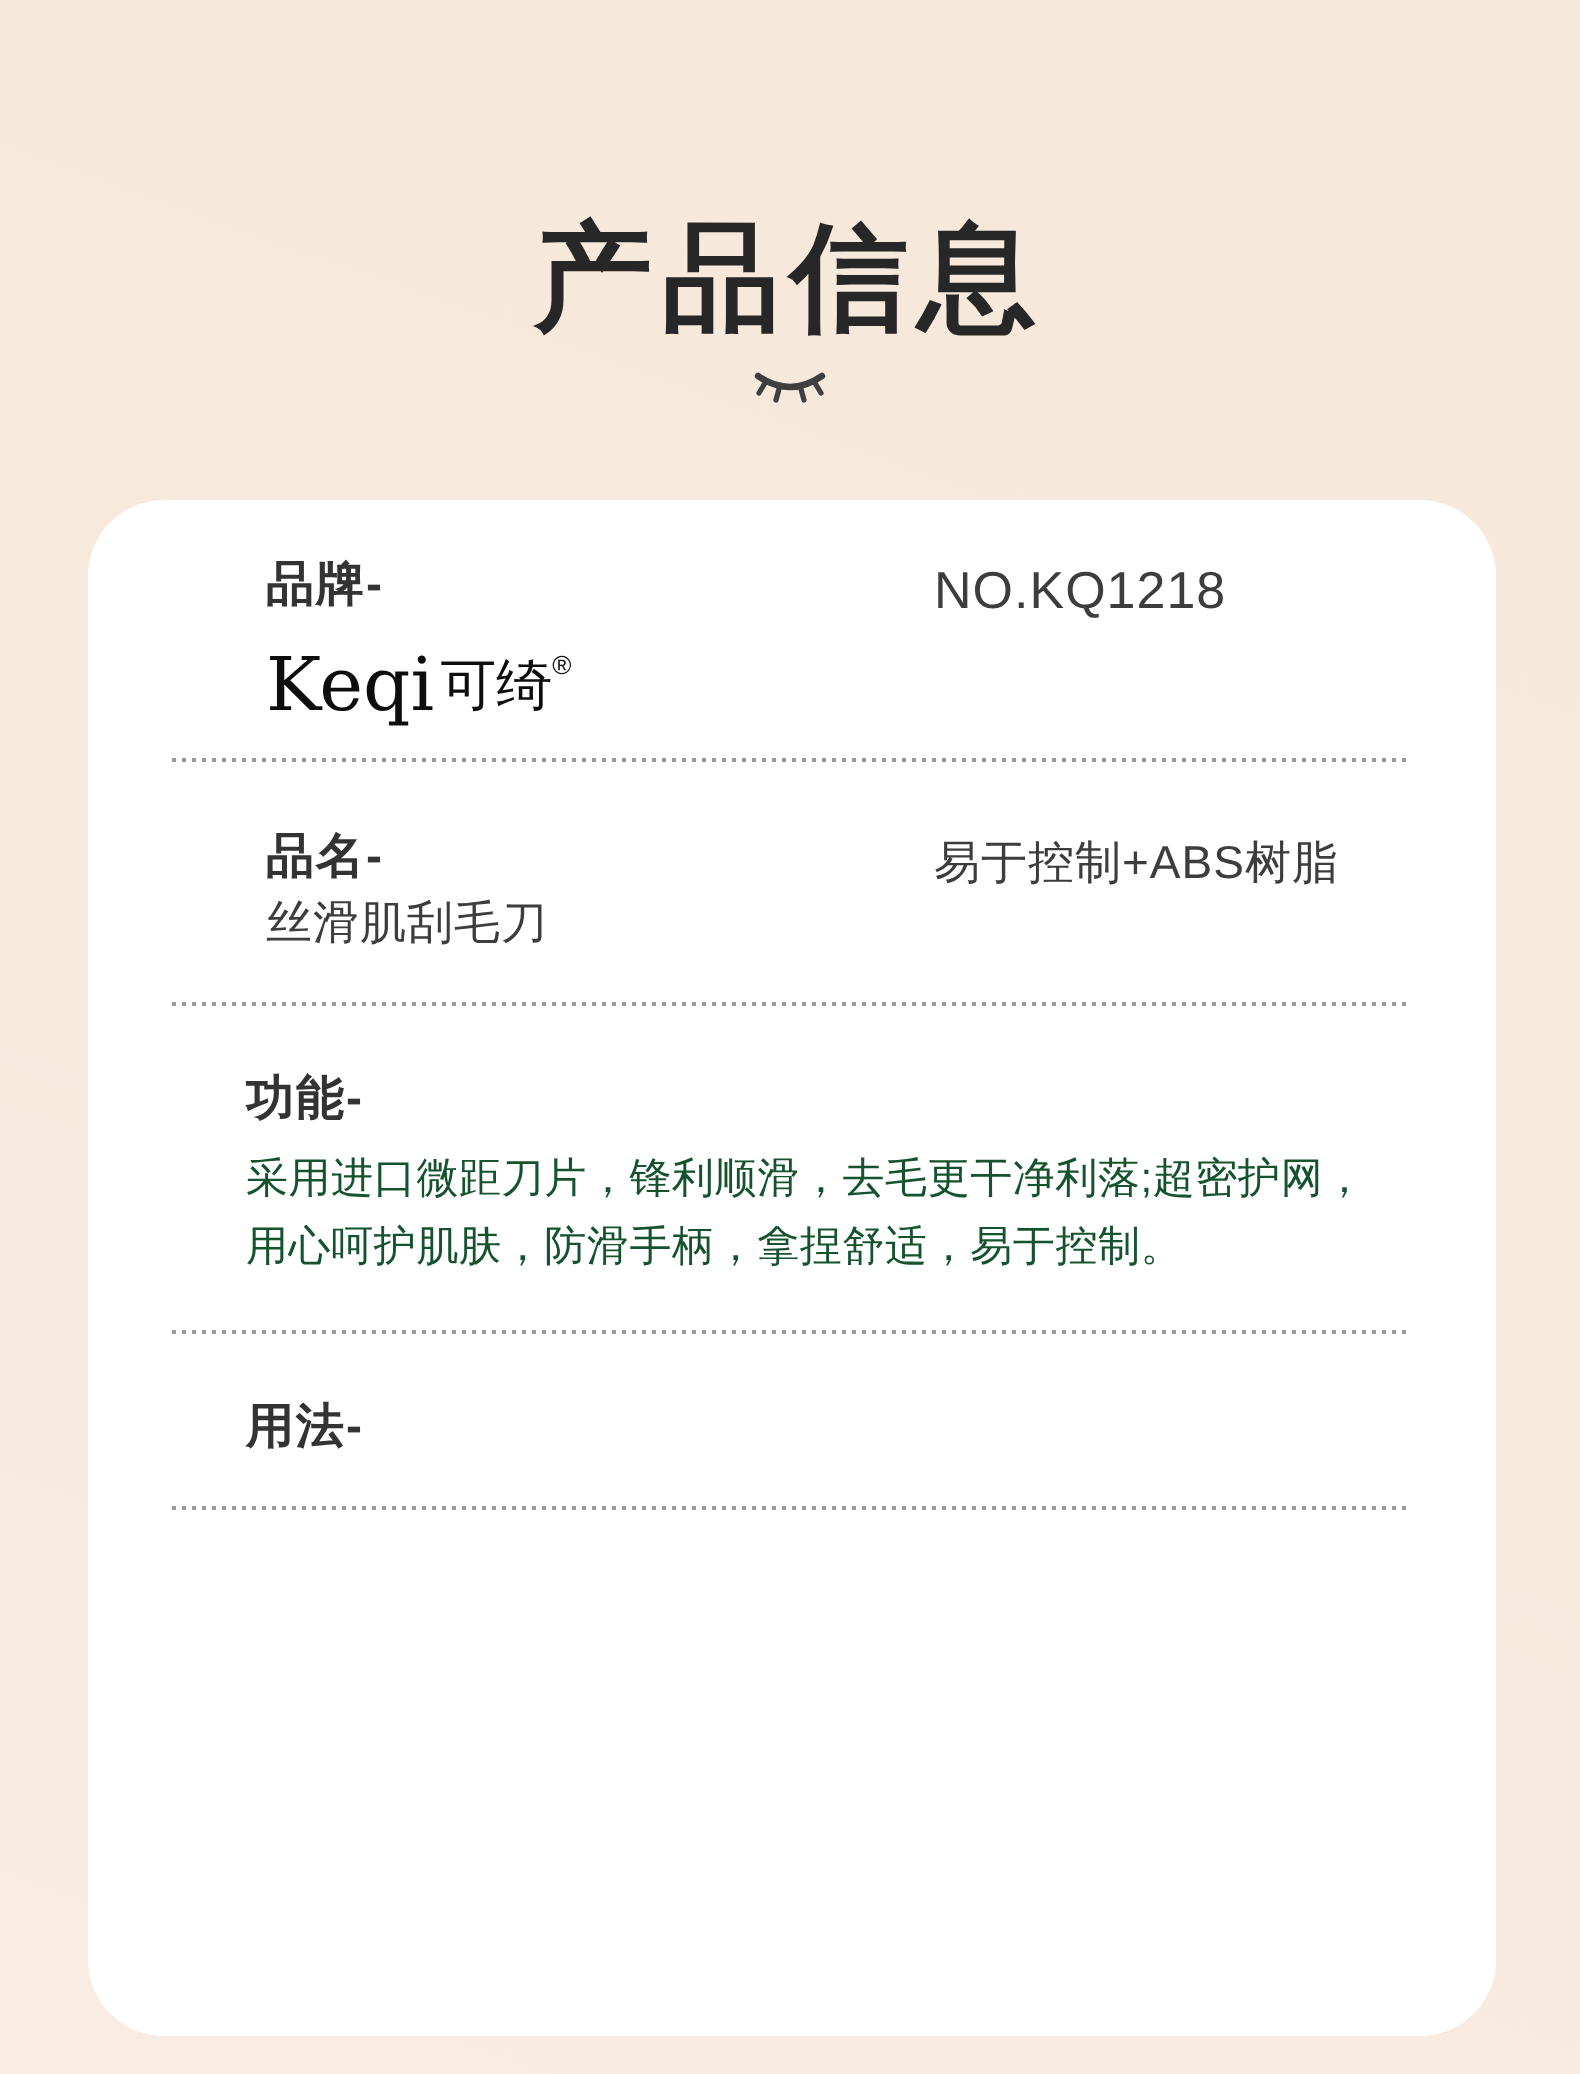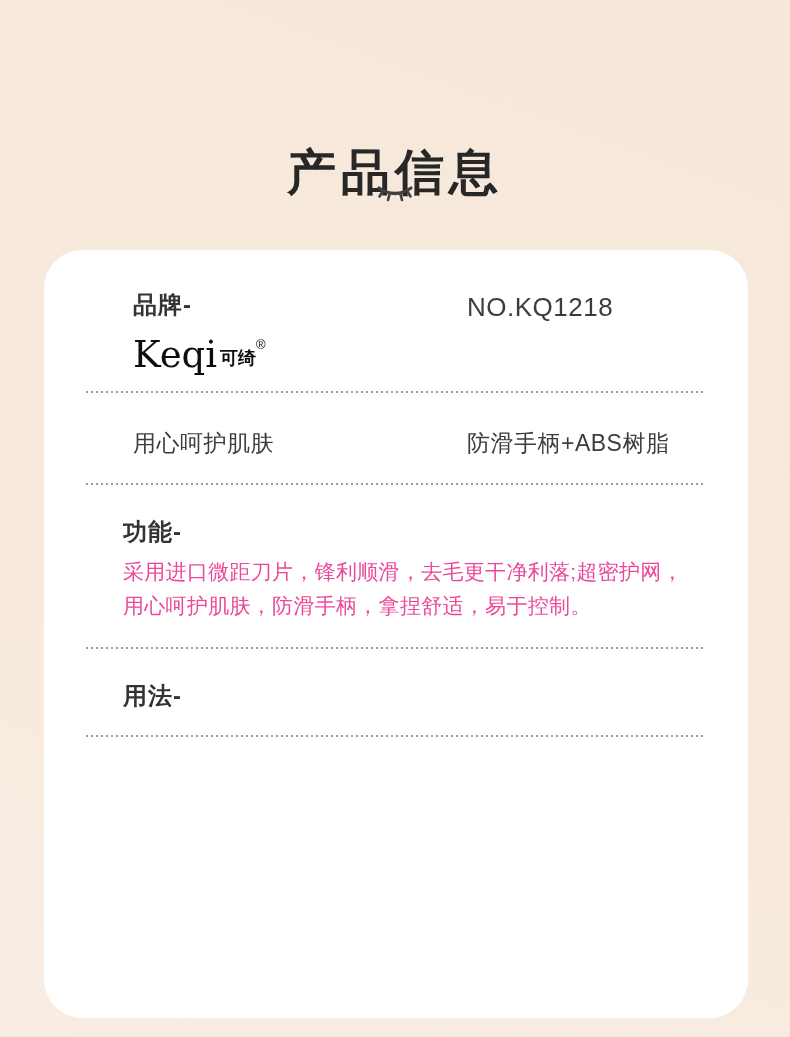--- a/index.html
+++ b/index.html
@@ -13,25 +13,24 @@
     background: linear-gradient(200deg, #f6e8da 0%, #f7e9dc 55%, #f9ece3 100%);
     overflow: hidden;
   }
 
   .title {
     position: absolute;
     top: 100px;
     left: 0;
     width: 100%;
     text-align: center;
-    font-size: 49px;
+    font-size: 59px;
     font-weight: 800;
     letter-spacing: 5px;
     color: #272727;
-    margin-top: 40px;
   }
 
   .eye-wrap {
     position: absolute;
     top: 182px;
     left: 0;
     width: 100%;
     text-align: center;
     line-height: 0;
   }
@@ -39,21 +38,21 @@
   .card {
     position: absolute;
     left: 44px;
     top: 250px;
     width: 704px;
     height: 768px;
     background: #ffffff;
     border-radius: 38px;
   }
   .card-inner {
-    padding: 40px 42px 0 42px; 
+    padding: 28px 42px 0 42px; 
   }
 
   .pair-row { display: flex; margin-left: 47px; }
   .pair-col1 { width: 322px; }
   .pair-col2 { flex: 1; }
 
   .field-label {
     font-size: 24px;
     line-height: 30px;
     font-weight: 700;
@@ -62,22 +61,22 @@
   }
 
   .brand-logo { margin-top: 13px; height: 46px; white-space: nowrap; color: #0d0d0d; }
   .logo-en {
     font-family: "DejaVu Serif", serif;
     font-size: 37px;
     font-weight: 400;
     letter-spacing: 0px;
   }
   .logo-cn {
-    font-size: 18px;
-    font-weight: 700;
+    font-size: 28px;
+    font-weight: 400;
     margin-left: 3px;
     position: relative;
     top: -3px;
   }
   .logo-reg {
     font-size: 13px;
     vertical-align: 18px;
     font-weight: 400;
   }
 
@@ -95,21 +94,21 @@
     margin-top: 24px;
     background-image: repeating-linear-gradient(90deg, #9a9a9a 0 2px, transparent 2px 5px);
   }
   .divider.after-row1 { margin-top: 12px; }
 
   .section { margin-left: 37px; margin-top: 32px; }
   .section-text {
     margin-top: 8px;
     font-size: 21px;
     line-height: 34px;
-    color: #ec4899;
+    color: #14532d;
     letter-spacing: 0.3px;
     white-space: pre-line;
     max-width: 575px;
   }
 </style>
 </head>
 <body>
 
 <div class="page">
 
@@ -137,24 +136,25 @@
         </div>
         <div class="pair-col2">
           <div class="field-value indent model-no">NO.KQ1218</div>
         </div>
       </div>
 
       <div class="divider after-row1"></div>
 
       <div class="pair-row" style="margin-top: 33px;">
         <div class="pair-col1">
-          <div class="field-value">用心呵护肌肤</div>
+          <div class="field-label">品名-</div>
+          <div class="field-value">丝滑肌刮毛刀</div>
         </div>
         <div class="pair-col2">
-          <div class="field-value indent">防滑手柄+ABS树脂</div>
+          <div class="field-value indent">易于控制+ABS树脂</div>
         </div>
       </div>
 
       <div class="divider"></div>
 
       <div class="section">
         <div class="field-label">功能-</div>
         <div class="section-text">采用进口微距刀片，锋利顺滑，去毛更干净利落;超密护网，
 用心呵护肌肤，防滑手柄，拿捏舒适，易于控制。</div>
       </div>

